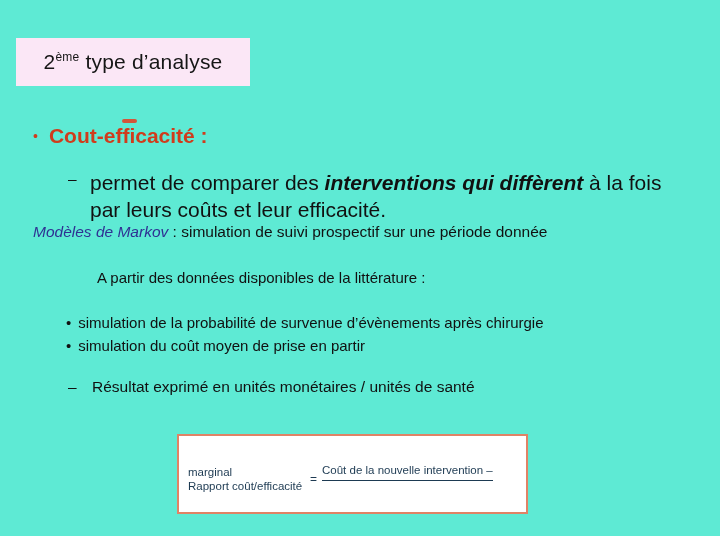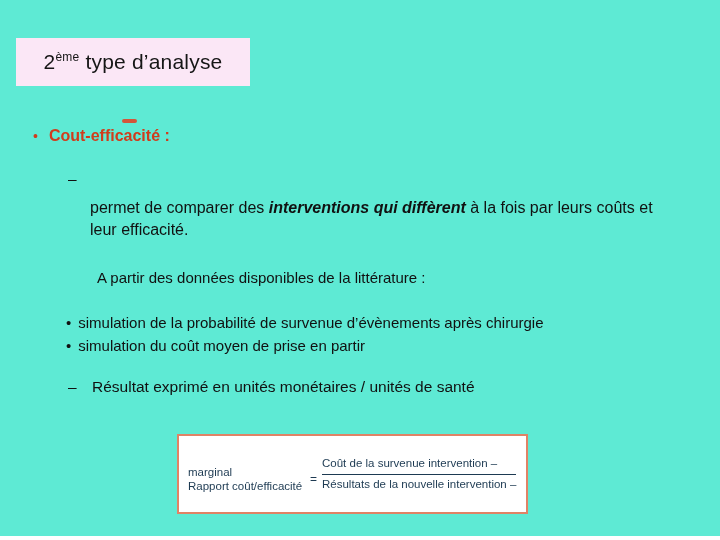--- a/index.html
+++ b/index.html
@@ -12,25 +12,25 @@
     position:absolute;left:16px;top:38px;width:234px;height:48px;
     background:#fbe7f6;display:flex;align-items:center;justify-content:center;
   }
   .title-text{font-size:21px;color:#161616;letter-spacing:0.2px;white-space:nowrap;}
   .title-text .sup{font-size:12px;vertical-align:super;line-height:0;}
   
   .stray-mark{position:absolute;left:122px;top:119px;width:15px;height:4px;background:#d4553a;border-radius:2px;}
   
   .ce-row{position:absolute;left:33px;top:126px;display:flex;align-items:flex-start;white-space:nowrap;}
   .ce-bullet{color:#d03c1c;font-size:14px;line-height:20px;margin-right:11px;}
-  .ce-heading{color:#d03c1c;font-weight:bold;font-size:16px;line-height:20px;}
+  .ce-heading{color:#d03c1c;font-weight:bold;font-size:21px;line-height:20px;}
   
   .sub-row{position:absolute;left:68px;top:169px;display:flex;}
   .sub-dash{width:22px;font-size:15.5px;line-height:19px;flex:0 0 22px;}
-  .sub-text{width:580px;font-size:16px;line-height:22px;margin-top:28px;}
+  .sub-text{width:580px;font-size:21px;line-height:27px;}
   .sub-text .em{font-weight:bold;font-style:italic;}
   
   .markov-line{position:absolute;left:33px;top:223px;font-size:15.5px;white-space:nowrap;}
   .markov-lead{color:#2f3193;font-style:italic;}
   
   .lit-line{position:absolute;left:97px;top:269px;font-size:15px;white-space:nowrap;}
   
   .sim-list{position:absolute;left:66px;top:311px;}
   .sim-item{display:flex;font-size:15px;line-height:23px;white-space:nowrap;}
   .sim-item .dot{margin-right:7px;}
@@ -63,20 +63,21 @@
   <div class="ce-row">
     <span class="ce-bullet">•</span>
     <span class="ce-heading">Cout-efficacité :</span>
   </div>
 
   <div class="sub-row">
     <span class="sub-dash">–</span>
     <span class="sub-text"><span>permet de comparer des </span><span class="em">interventions qui diffèrent</span><span> à la fois par leurs coûts et leur efficacité.</span></span>
   </div>
 
+  <div class="markov-line"><span class="markov-lead">Modèles de Markov</span><span> : simulation de suivi prospectif sur une période donnée</span></div>
 
   <div class="lit-line">A partir des données disponibles de la littérature :</div>
 
   <div class="sim-list">
     <div class="sim-item">
       <span class="dot">•</span>
       <span>simulation de la probabilité de survenue d’évènements après chirurgie</span>
     </div>
     <div class="sim-item">
       <span class="dot">•</span>
@@ -90,21 +91,20 @@
   </div>
 
   <div class="formula-box">
     <div class="formula-label">
       <div>marginal</div>
       <div>Rapport coût/efficacité</div>
     </div>
     <div class="equals">=</div>
     <div class="fraction">
       <div class="numerator">
-        <div>Coût de la survenue intervention –</div>
+        <div>Coût de la nouvelle intervention –</div>
       </div>
       <div class="denominator">
-        <div>Résultats de la nouvelle intervention –</div>
       </div>
     </div>
   </div>
 
 </div>
 
 </body></html>

